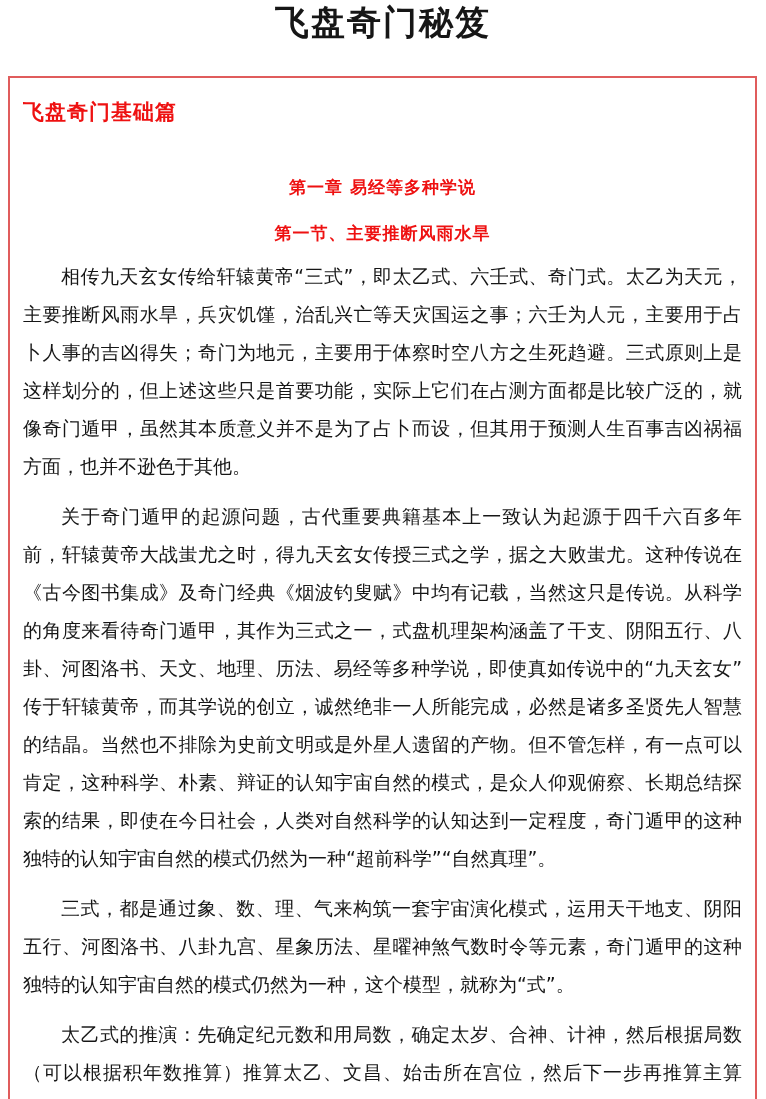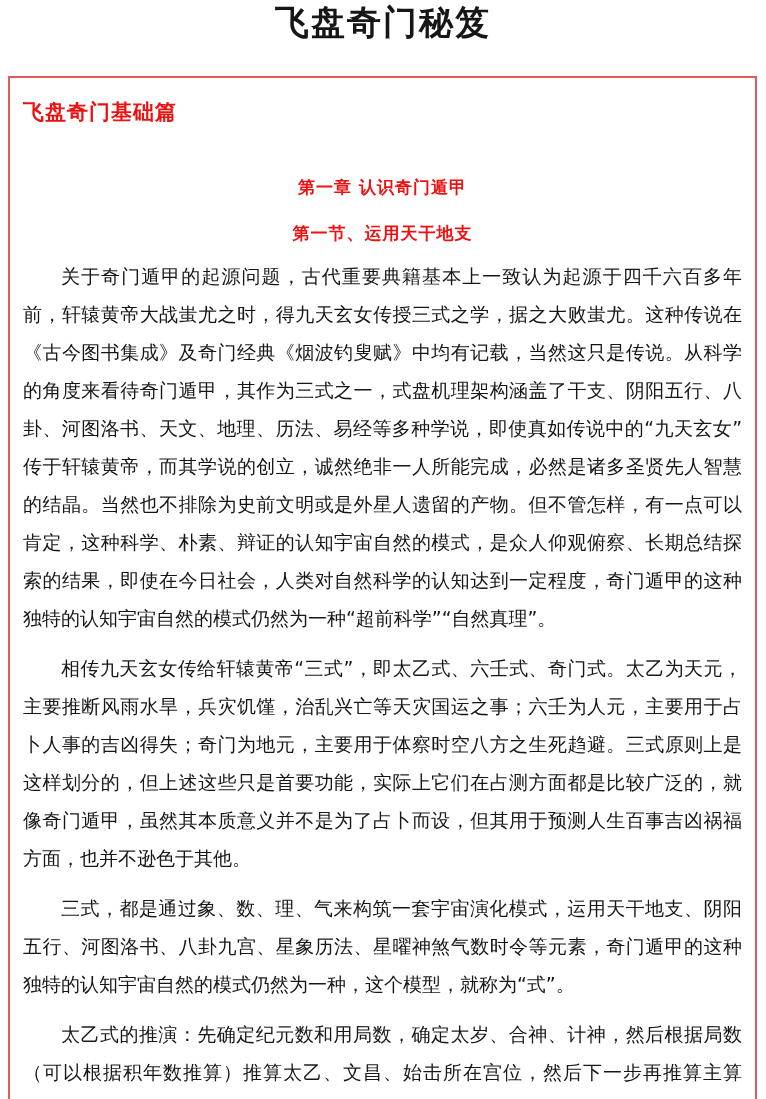--- a/index.html
+++ b/index.html
@@ -77,26 +77,26 @@
 <body>
 
 <div class="page">
 
   <h1 class="page-title">飞盘奇门秘笈</h1>
 
   <div class="content-box">
 
     <div class="box-heading">飞盘奇门基础篇</div>
 
-    <div class="chapter-heading">第一章  认识奇门遁甲</div>
+    <div class="chapter-heading">第一章  易经等多种学说</div>
 
-    <div class="section-heading">第一节、运用天干地支</div>
+    <div class="section-heading">第一节、主要推断风雨水旱</div>
 
     <div class="body-text">
+      <p>相传九天玄女传给轩辕黄帝“三式”，即太乙式、六壬式、奇门式。太乙为天元，主要推断风雨水旱，兵灾饥馑，治乱兴亡等天灾国运之事；六壬为人元，主要用于占卜人事的吉凶得失；奇门为地元，主要用于体察时空八方之生死趋避。三式原则上是这样划分的，但上述这些只是首要功能，实际上它们在占测方面都是比较广泛的，就像奇门遁甲，虽然其本质意义并不是为了占卜而设，但其用于预测人生百事吉凶祸福方面，也并不逊色于其他。</p>
       <p>关于奇门遁甲的起源问题，古代重要典籍基本上一致认为起源于四千六百多年前，轩辕黄帝大战蚩尤之时，得九天玄女传授三式之学，据之大败蚩尤。这种传说在《古今图书集成》及奇门经典《烟波钓叟赋》中均有记载，当然这只是传说。从科学的角度来看待奇门遁甲，其作为三式之一，式盘机理架构涵盖了干支、阴阳五行、八卦、河图洛书、天文、地理、历法、易经等多种学说，即使真如传说中的“九天玄女”传于轩辕黄帝，而其学说的创立，诚然绝非一人所能完成，必然是诸多圣贤先人智慧的结晶。当然也不排除为史前文明或是外星人遗留的产物。但不管怎样，有一点可以肯定，这种科学、朴素、辩证的认知宇宙自然的模式，是众人仰观俯察、长期总结探索的结果，即使在今日社会，人类对自然科学的认知达到一定程度，奇门遁甲的这种独特的认知宇宙自然的模式仍然为一种“超前科学”“自然真理”。</p>
-      <p>相传九天玄女传给轩辕黄帝“三式”，即太乙式、六壬式、奇门式。太乙为天元，主要推断风雨水旱，兵灾饥馑，治乱兴亡等天灾国运之事；六壬为人元，主要用于占卜人事的吉凶得失；奇门为地元，主要用于体察时空八方之生死趋避。三式原则上是这样划分的，但上述这些只是首要功能，实际上它们在占测方面都是比较广泛的，就像奇门遁甲，虽然其本质意义并不是为了占卜而设，但其用于预测人生百事吉凶祸福方面，也并不逊色于其他。</p>
       <p>三式，都是通过象、数、理、气来构筑一套宇宙演化模式，运用天干地支、阴阳五行、河图洛书、八卦九宫、星象历法、星曜神煞气数时令等元素，奇门遁甲的这种独特的认知宇宙自然的模式仍然为一种，这个模型，就称为“式”。</p>
       <p>太乙式的推演：先确定纪元数和用局数，确定太岁、合神、计神，然后根据局数（可以根据积年数推算）推算太乙、文昌、始击所在宫位，然后下一步再推算主算数、客算数、定算数及主目、客目，定目，主客定大小将所在宫辰，根据式盘格局及算数来推断吉凶。</p>
 
     </div>
 
   </div>
 </div>
 
 </body></html>

